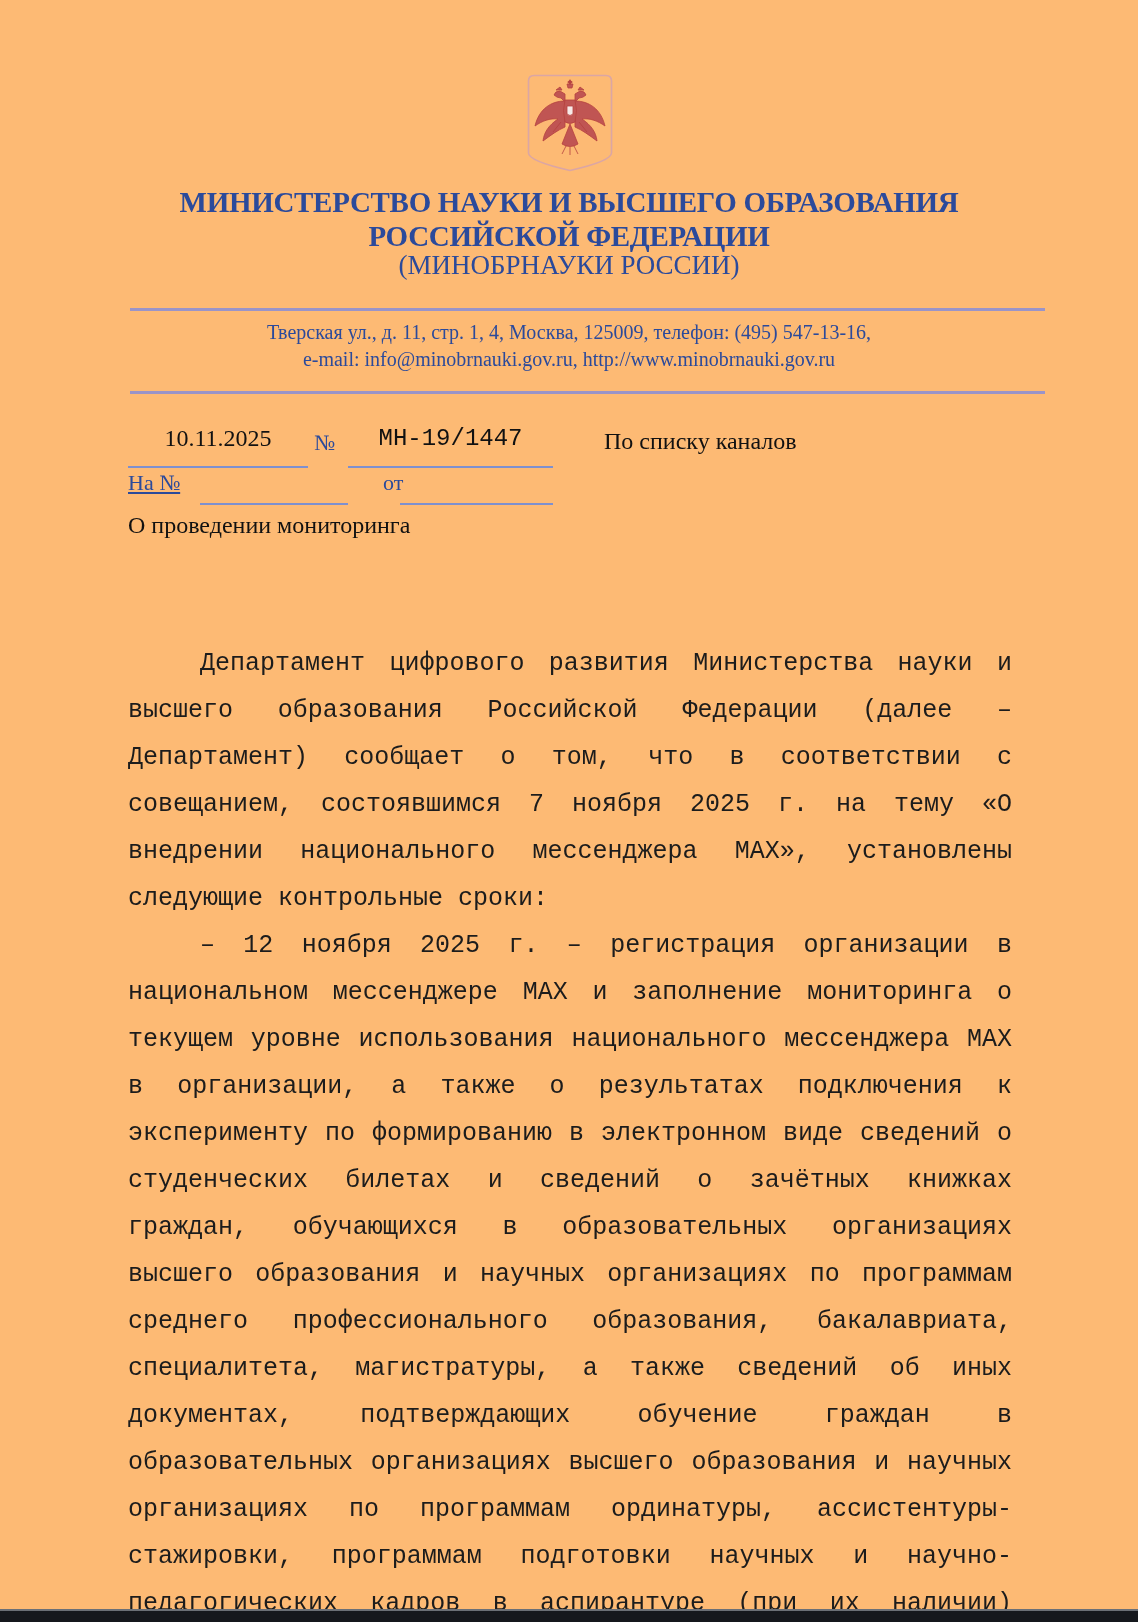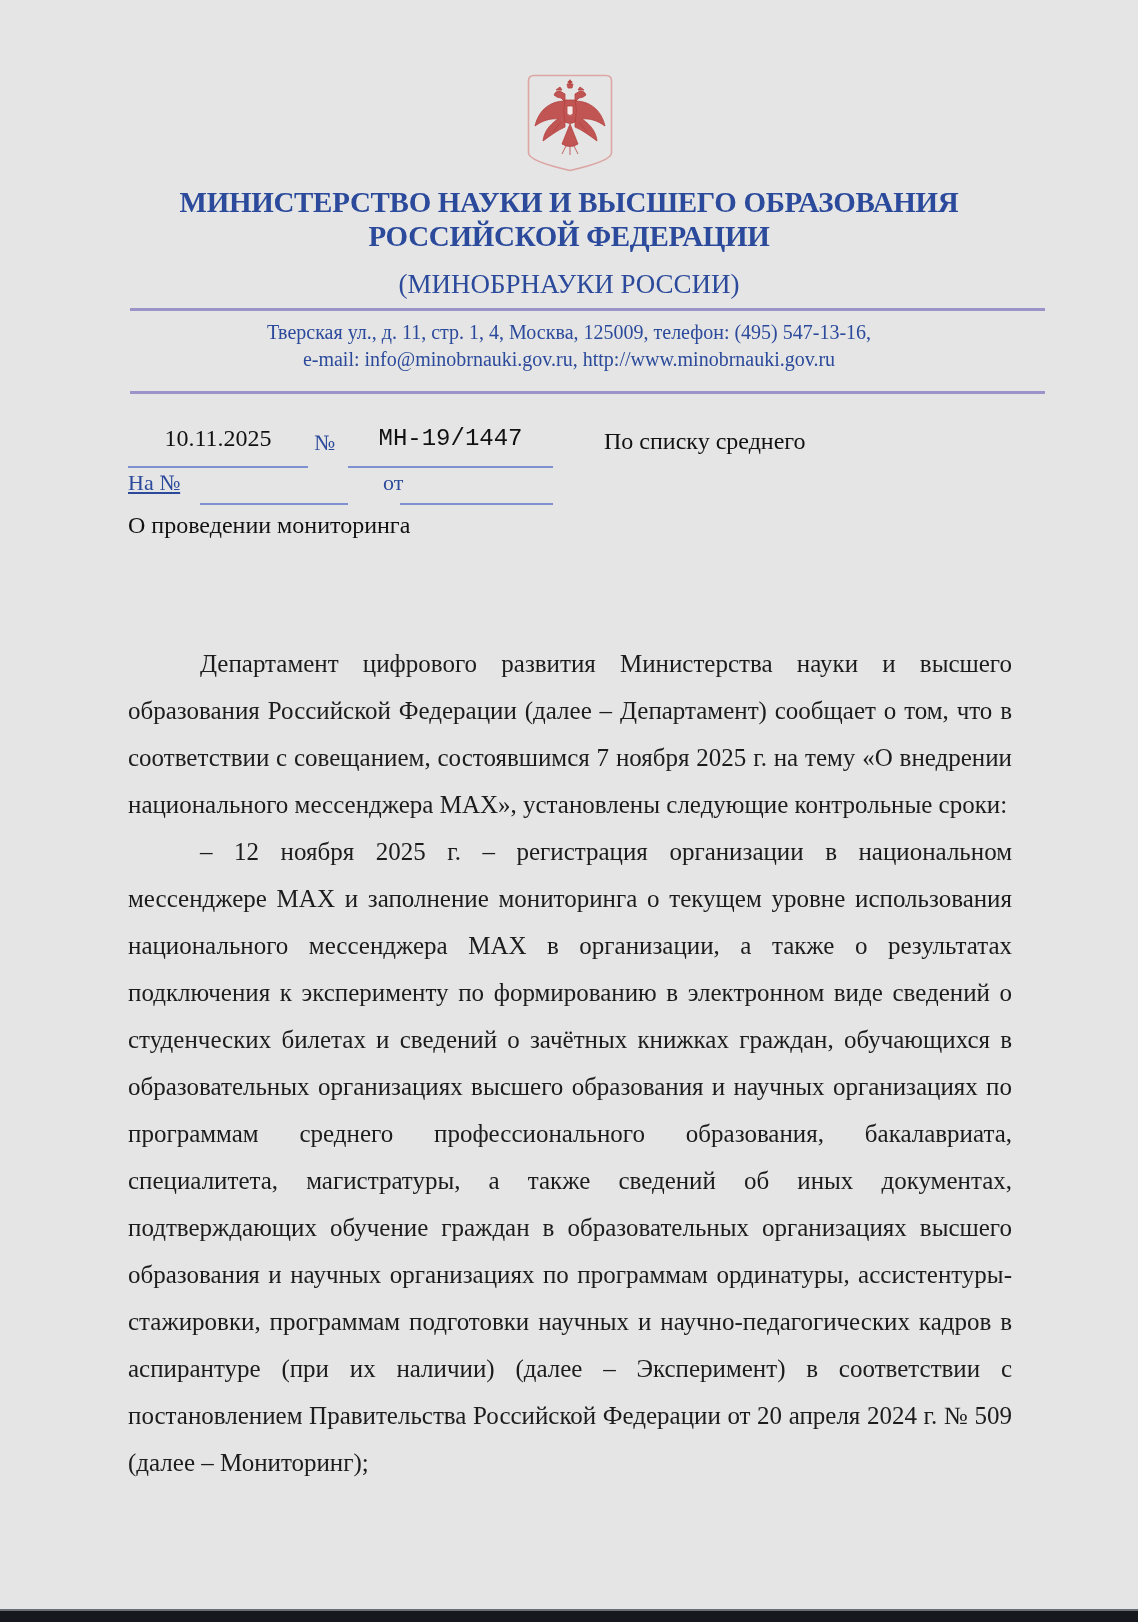--- a/index.html
+++ b/index.html
@@ -1,34 +1,34 @@
 <!DOCTYPE html>
 <html lang="ru"><head>
 <meta charset="utf-8">
 <style>
   html,body{margin:0;padding:0;background:#ffffff;}
   .page{
     position:relative;
     width:1138px;height:1622px;
-    background:#e5e5e5;
+    background:#fdba74;
     font-family:"Liberation Serif", serif;
     overflow:hidden;
   }
   
   .emblem{
     position:absolute;left:527px;top:74px;width:86px;height:98px;
   }
   
   .head-title{
     position:absolute;left:64px;top:185px;width:1010px;
     text-align:center;color:#2b4a9b;font-weight:bold;
     font-size:29px;line-height:34px;letter-spacing:-0.3px;
   }
   .head-sub{
-    position:absolute;left:64px;top:268px;width:1010px;
+    position:absolute;left:64px;top:249px;width:1010px;
     text-align:center;color:#2b4a9b;font-size:27px;line-height:32px;
   }
   .sep{
     position:absolute;left:130px;width:915px;height:3px;background:#9a94c8;
   }
   .sep1{top:308px;}
   .sep2{top:391px;}
   .addr{
     position:absolute;left:64px;top:319px;width:1010px;
     text-align:center;color:#2b4a9b;font-size:20px;line-height:27px;
@@ -56,21 +56,21 @@
   .u-ref2{left:400px;top:503px;width:153px;}
   .subject{
     position:absolute;left:128px;top:512px;font-size:24px;color:#111;
   }
   
   .body-text{
     position:absolute;left:128px;top:640px;width:884px;
     font-size:25px;line-height:47px;color:#1c1c1c;
     text-align:justify;
   }
-  .body-text p{margin:0;text-indent:72px;}
+  .body-text p{margin:0;text-indent:72px;font-family:Liberation Mono, monospace;}
   
   .bottom-bar{
     position:absolute;left:0;bottom:0;width:1138px;height:11px;
     background:#15181d;border-top:2px solid #6a6f76;
   }
 </style>
 </head>
 <body>
 
 <div class="page">
@@ -117,21 +117,21 @@
   </div>
 
   <div class="sep sep2"></div>
 
   <div class="meta">
     <span class="val date-val">10.11.2025</span>
     <span class="u u-date"></span>
     <span class="blue-label num-sign">№</span>
     <span class="val num-val">МН-19/1447</span>
     <span class="u u-num"></span>
-    <span class="addressee">По списку среднего</span>
+    <span class="addressee">По списку каналов</span>
 
     <span class="blue-label na-label">На №</span>
     <span class="u u-ref"></span>
     <span class="blue-label ot-label">от</span>
     <span class="u u-ref2"></span>
 
     <span class="subject">О проведении мониторинга</span>
   </div>
 
   <div class="body-text">

